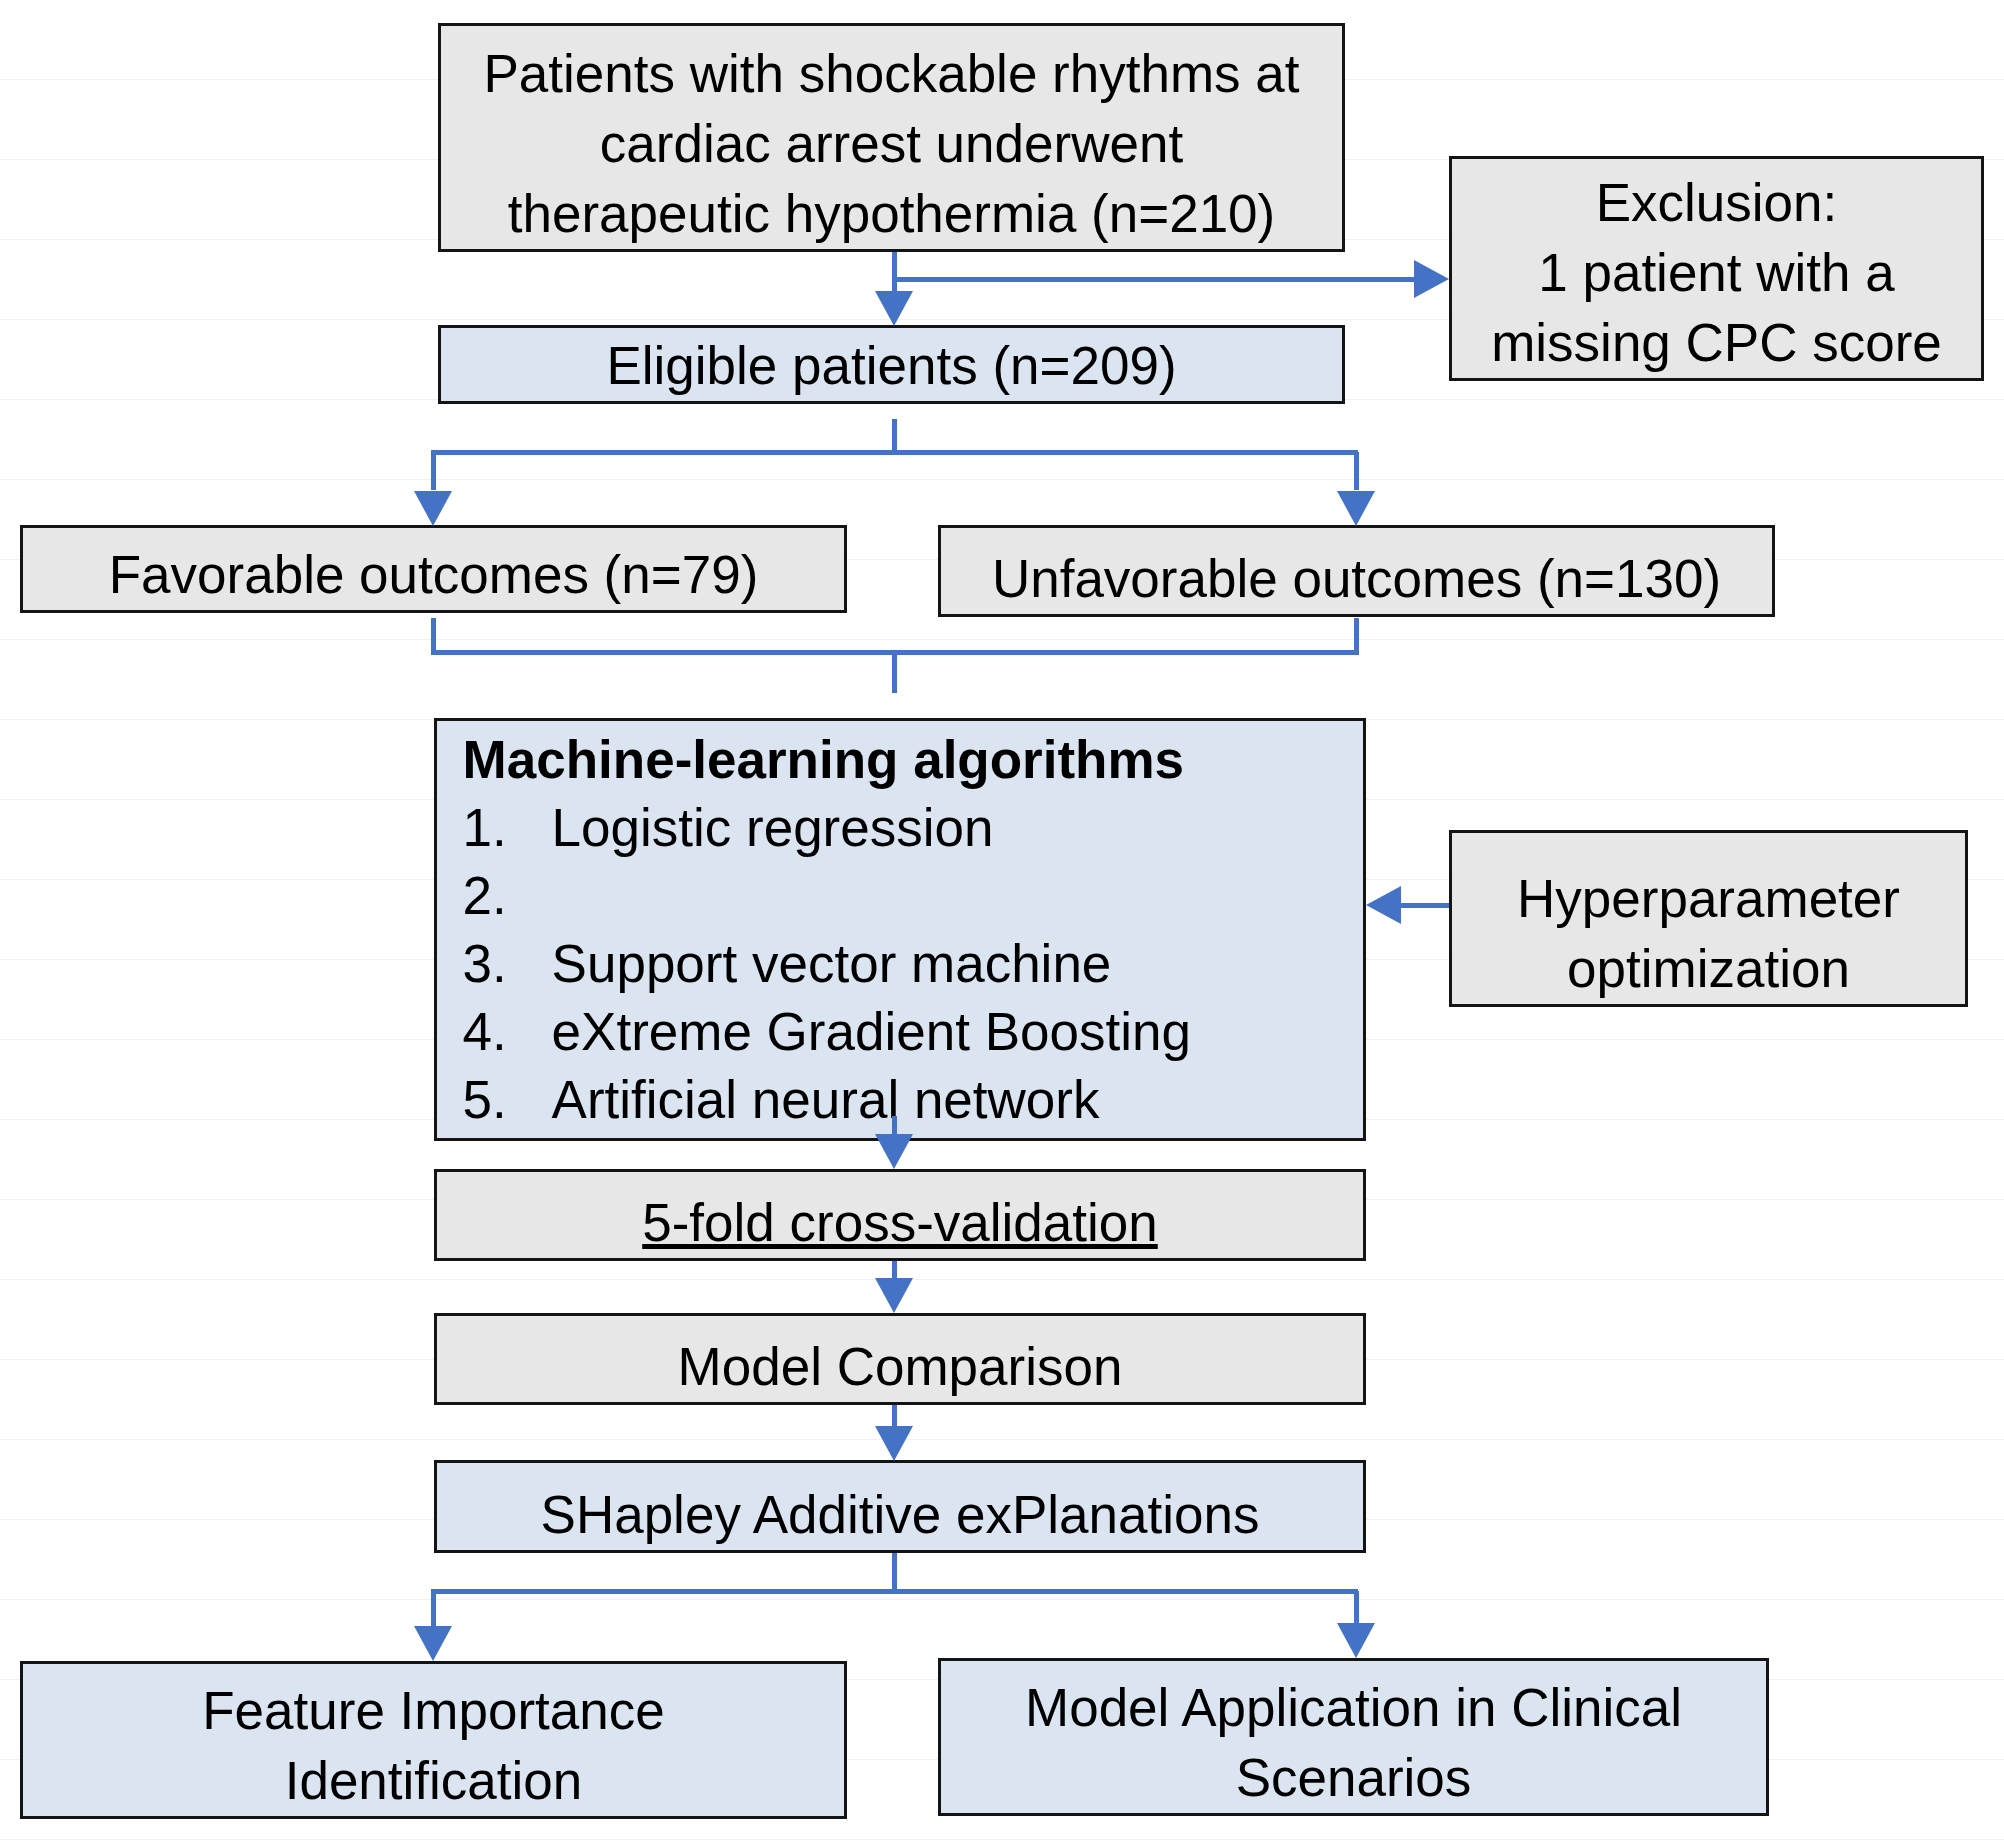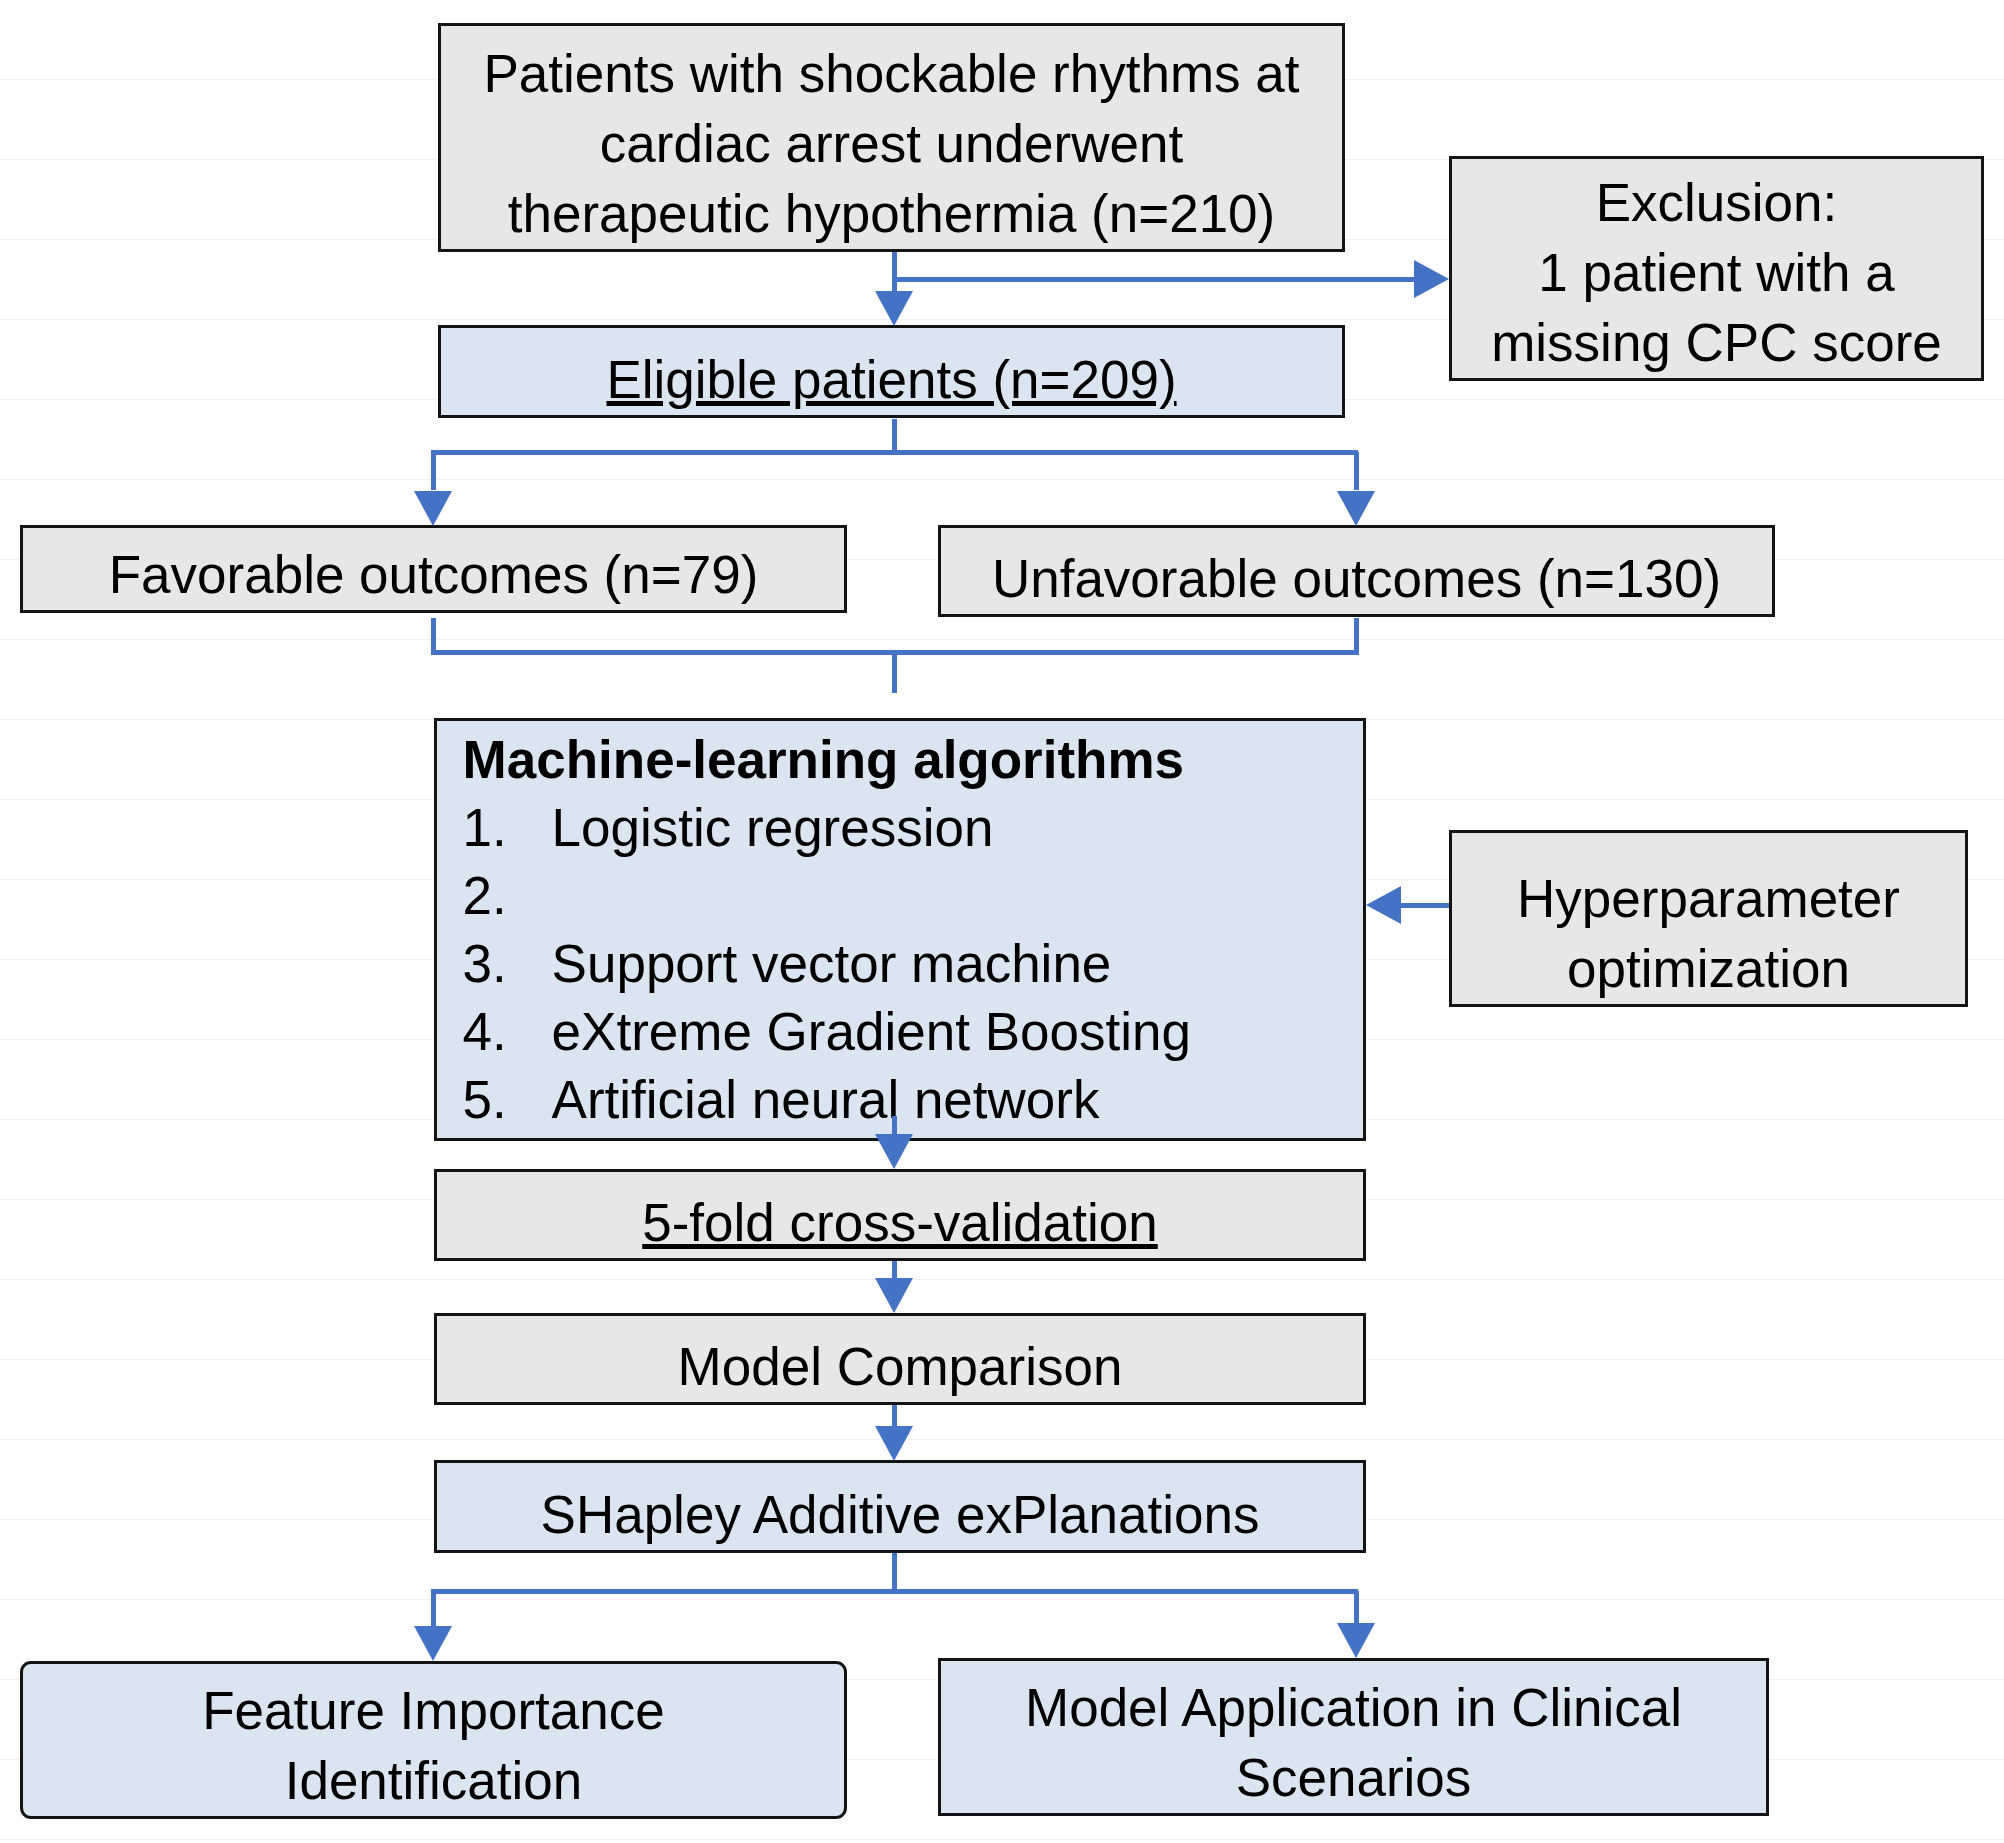--- a/index.html
+++ b/index.html
@@ -56,21 +56,21 @@
 cardiac arrest underwent
 therapeutic hypothermia (n=210)</div>
   </div>
 
   <div class="box gray" style="left:1449px;top:156px;width:535px;height:225px;">
     <div class="box-label">Exclusion:
 1 patient with a
 missing CPC score</div>
   </div>
 
-  <div class="box blue" style="left:438px;top:325px;width:907px;height:93px;text-decoration:underline;">
+  <div class="box blue" style="left:438px;top:325px;width:907px;height:79px;">
     <div class="box-label">Eligible patients (n=209)</div>
   </div>
 
   <div class="box gray" style="left:20px;top:525px;width:827px;height:88px;">
     <div class="box-label">Favorable outcomes (n=79)</div>
   </div>
 
   <div class="box gray" style="left:938px;top:525px;width:837px;height:92px;">
     <div class="box-label">Unfavorable outcomes (n=130)</div>
   </div>
@@ -110,21 +110,21 @@
   </div>
 
   <div class="box gray" style="left:434px;top:1313px;width:932px;height:92px;">
     <div class="box-label">Model Comparison</div>
   </div>
 
   <div class="box blue" style="left:434px;top:1460px;width:932px;height:93px;">
     <div class="box-label">SHapley Additive exPlanations</div>
   </div>
 
-  <div class="box blue" style="left:20px;top:1661px;width:827px;height:158px;border-radius:11px;">
+  <div class="box blue" style="left:20px;top:1661px;width:827px;height:158px;">
     <div class="box-label">Feature Importance
 Identification</div>
   </div>
 
   <div class="box blue" style="left:938px;top:1658px;width:831px;height:158px;">
     <div class="box-label">Model Application in Clinical
 Scenarios</div>
   </div>
 
   <div class="vline" style="left:892px;top:252px;width:4.5px;height:39px;"></div>

